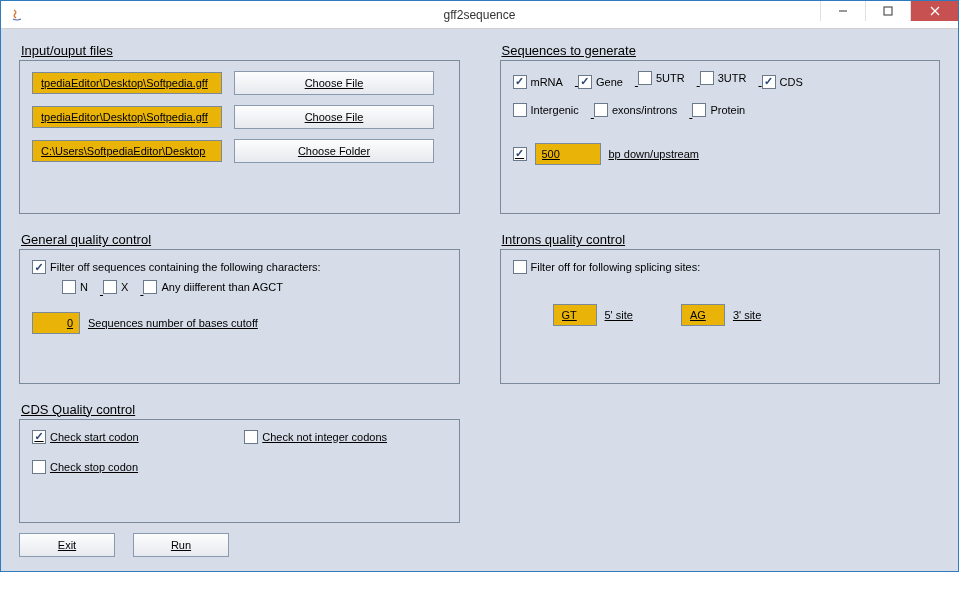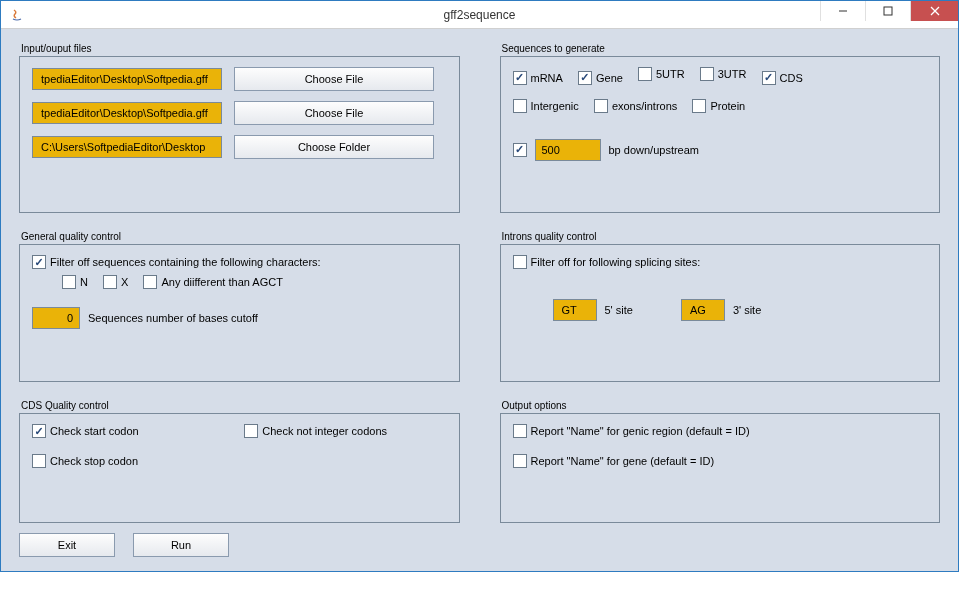--- a/index.html
+++ b/index.html
@@ -11,20 +11,21 @@
   height: 601px;
   overflow: hidden;
 }
 .window {
   width: 959px;
   height: 572px;
   border: 1px solid #2e7bc0;
   background: #fff;
   display: flex;
   flex-direction: column;
+  text-decoration: underline;
 }
 .titlebar {
   height: 28px;
   background: #fff;
   border-bottom: 1px solid #d0d0d0;
   display: flex;
   align-items: center;
   position: relative;
 }
 .titlebar-icon {
@@ -74,21 +75,21 @@
   grid-template-columns: 1fr 1fr;
   grid-template-rows: auto auto auto;
   gap: 18px 40px;
   flex: 1;
 }
 .panel {
   display: flex;
   flex-direction: column;
 }
 .panel-label {
-  font-size: 10px;
+  font-size: 13px;
   color: #000;
   margin-bottom: 2px;
   margin-left: 2px;
 }
 .panel-body {
   border: 1px solid #7a8a9a;
   background: #d6dde8;
   padding: 10px 12px;
   flex: 1;
 }
@@ -324,37 +325,20 @@
                 <span>Check not integer codons</span>
               </span>
             <span class="checkbox-wrap">
                 <span class="checkbox"></span>
                 <span>Check stop codon</span>
               </span>
           </div>
         </div>
       </div>
 
-      <div class="panel">
-        <div class="panel-label">Output options</div>
-        <div class="panel-body">
-          <div class="out-row">
-            <span class="checkbox-wrap">
-                <span class="checkbox"></span>
-                <span>Report "Name" for genic region (default = ID)</span>
-              </span>
-          </div>
-          <div>
-            <span class="checkbox-wrap">
-                <span class="checkbox"></span>
-                <span>Report "Name" for gene  (default = ID)</span>
-              </span>
-          </div>
-        </div>
-      </div>
 
     </div>
 
     <div class="footer">
       <button class="btn btn-footer">Exit</button>
       <button class="btn btn-footer">Run</button>
     </div>
   </div>
 </div>
 

